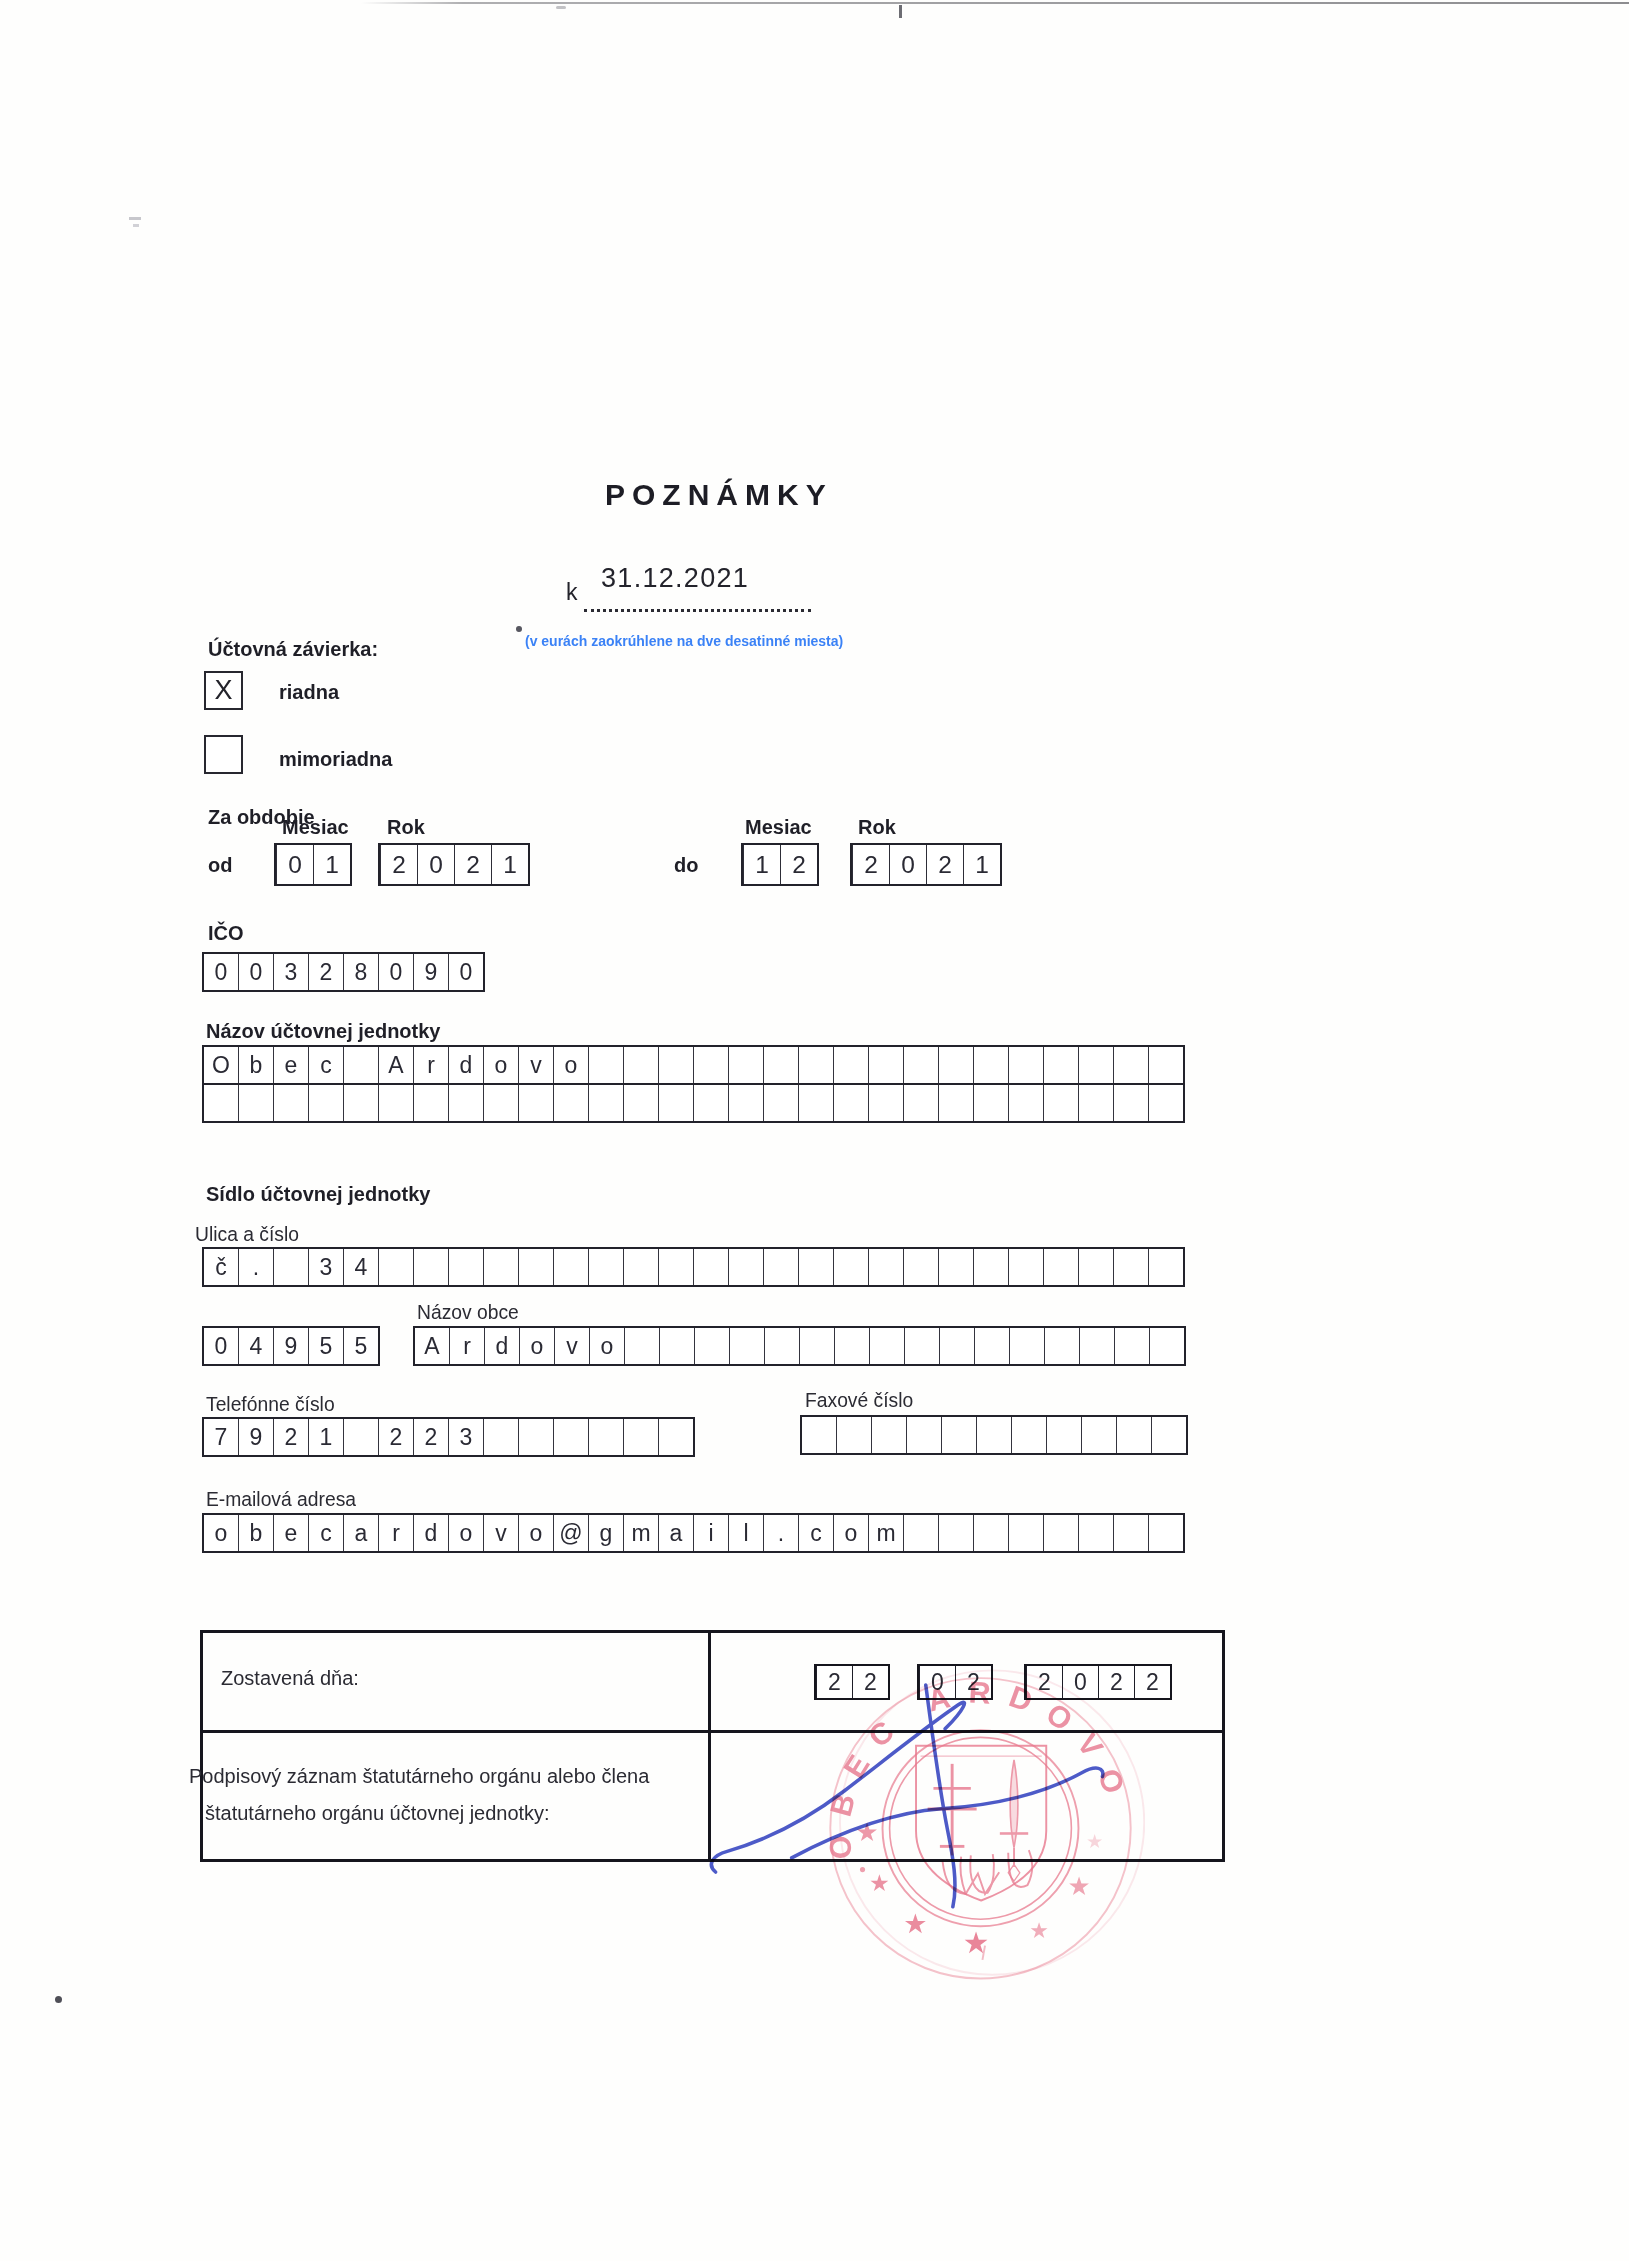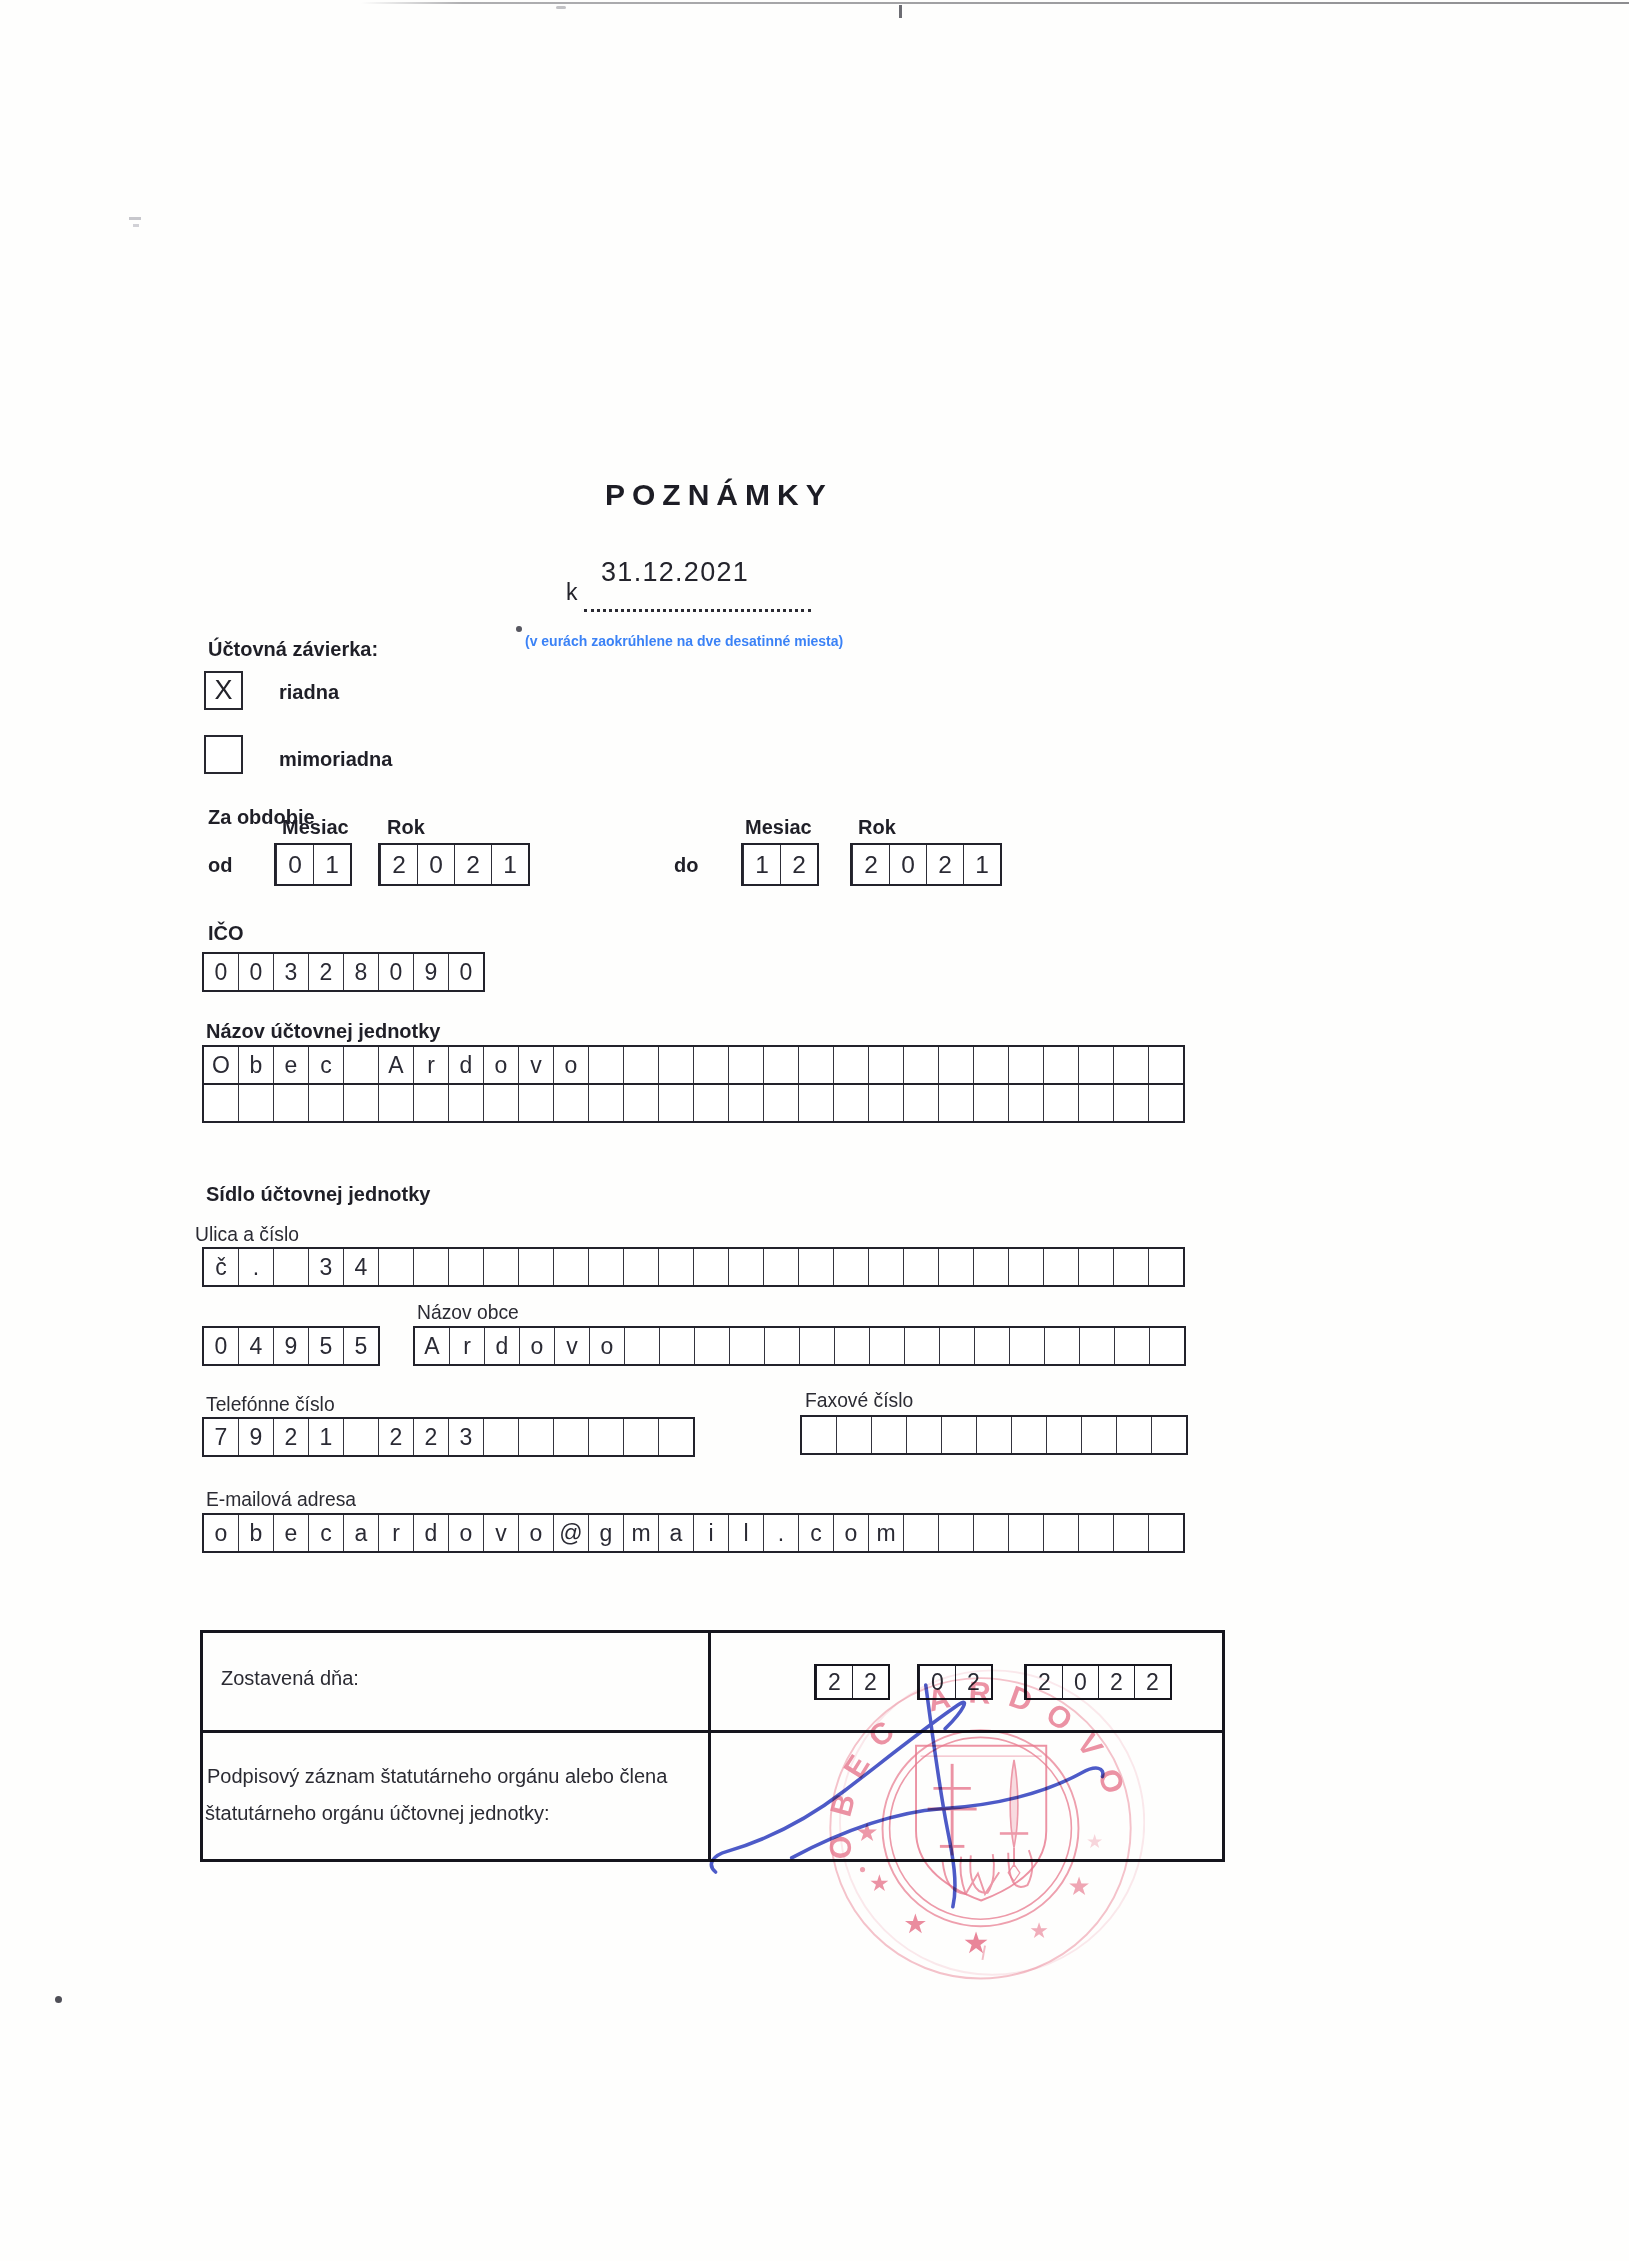--- a/index.html
+++ b/index.html
@@ -7,21 +7,21 @@
   .page {
     position:relative; width:1630px; height:2261px; background:#fefefdff;
     background:#fefefd; font-family:"Liberation Sans", sans-serif; color:#26262e; overflow:hidden;
   }
   .lbl   { position:absolute; font-size:19.3px; white-space:nowrap; color:#2b2b33; }
   .lbl-b { position:absolute; font-size:20px; font-weight:bold; white-space:nowrap; color:#1f1f27; }
   .title {
     position:absolute; font-size:30px; font-weight:bold; letter-spacing:7px;
     color:#1d1d25; white-space:nowrap;
   }
-  .datebig { position:absolute; font-size:27px; letter-spacing:1.3px; color:#23232b; white-space:nowrap; }
+  .datebig { position:absolute; font-size:27px; letter-spacing:1.3px; color:#23232b; white-space:nowrap;margin-top:6px; }
   .kprefix { position:absolute; font-size:23px; color:#23232b; }
   .dotted  { position:absolute; height:5.2px; border-bottom:3.9px dotted #2b2b33; }
   .subtitle{ position:absolute; font-size:14px; color:#3b82f6; white-space:nowrap;font-weight:bold; }
 
   .grid { position:absolute; display:flex; border:2.6px solid #22222b; background:#ffffff; }
   .grid .cell {
     width:34px; height:36px; border-left:1.3px solid #34343e; background:#fff;
     display:flex; align-items:center; justify-content:center;
     font-size:23px; color:#2a2a34;
   }
@@ -333,21 +333,21 @@
       <span class="cell">0</span>
       <span class="cell">2</span>
     </div>
   <div class="grid dt" style="left:1024px; top:1664px;">
       <span class="cell">2</span>
       <span class="cell">0</span>
       <span class="cell">2</span>
       <span class="cell">2</span>
     </div>
 
-  <div class="ftext" style="left:207px; top:1765px;">Podpisový záznam štatutárneho orgánu alebo člena</div>
+  <div class="ftext" style="left:189px; top:1765px;">Podpisový záznam štatutárneho orgánu alebo člena</div>
   <div class="ftext" style="left:205px; top:1802px;">štatutárneho orgánu účtovnej jednotky:</div>
 
   <svg class="stamp-svg" style="left:816px; top:1662px;" width="329" height="332" viewBox="0 0 510 515">
     <g fill="none" stroke="#e8798f" stroke-width="3">
       <circle cx="255" cy="258" r="233" opacity="0.45"></circle>
       <circle cx="273" cy="249" r="236" opacity="0.16"></circle>
       <circle cx="255" cy="258" r="152" opacity="0.7"></circle>
       <circle cx="255" cy="258" r="141" opacity="0.75" stroke-width="2.5"></circle>
 
       <path id="stamp-text-arc" d="M 64 332 A 202 202 0 1 1 446 332" stroke="none"></path>

